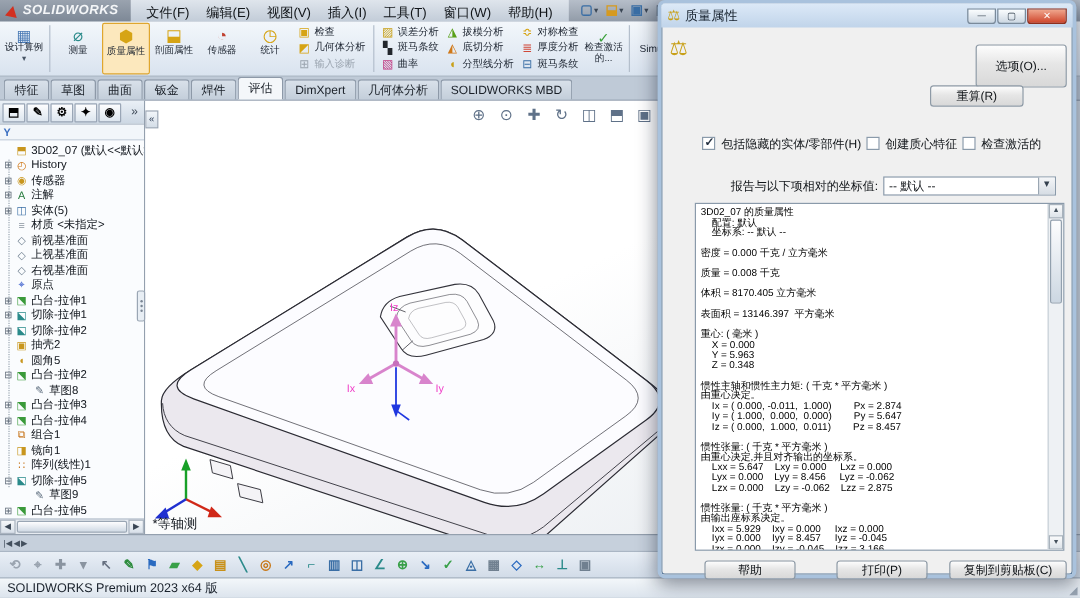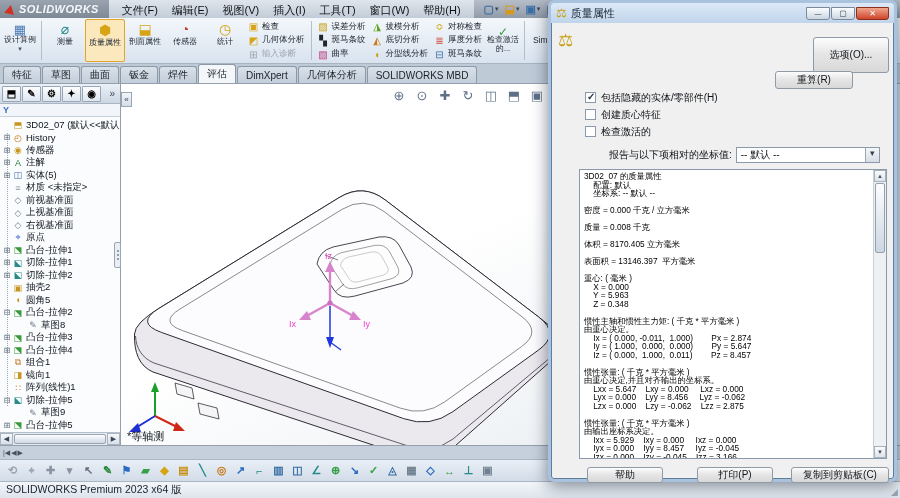--- a/index.html
+++ b/index.html
@@ -650,21 +650,21 @@
       <span class="wb wb-min"></span>
       <span class="wb wb-max"></span>
       <span class="wb close wb-close"></span>
     </span>
   </div>
   <div class="dlg-body">
     <span class="part-ico" style="color:#c8a018">⚖</span>
     <div class="dbtn" style="left:262px;top:14px;width:76px;height:36px">选项(O)...</div>
     <div class="dbtn" style="left:224px;top:48px;width:78px;height:18px">重算(R)</div>
 
-    <div style="position:absolute;left:34px;top:68px;display:flex;flex-direction:column;gap:4px">
+    <div style="position:absolute;left:34px;top:90px;display:flex;flex-direction:row;gap:4px">
 
         <span class="cb-row" style="position:static">
           <span class="cb checked"></span>
           <span>包括隐藏的实体/零部件(H)</span>
         </span>
 
         <span class="cb-row" style="position:static">
           <span class="cb"></span>
           <span>创建质心特征</span>
         </span>

